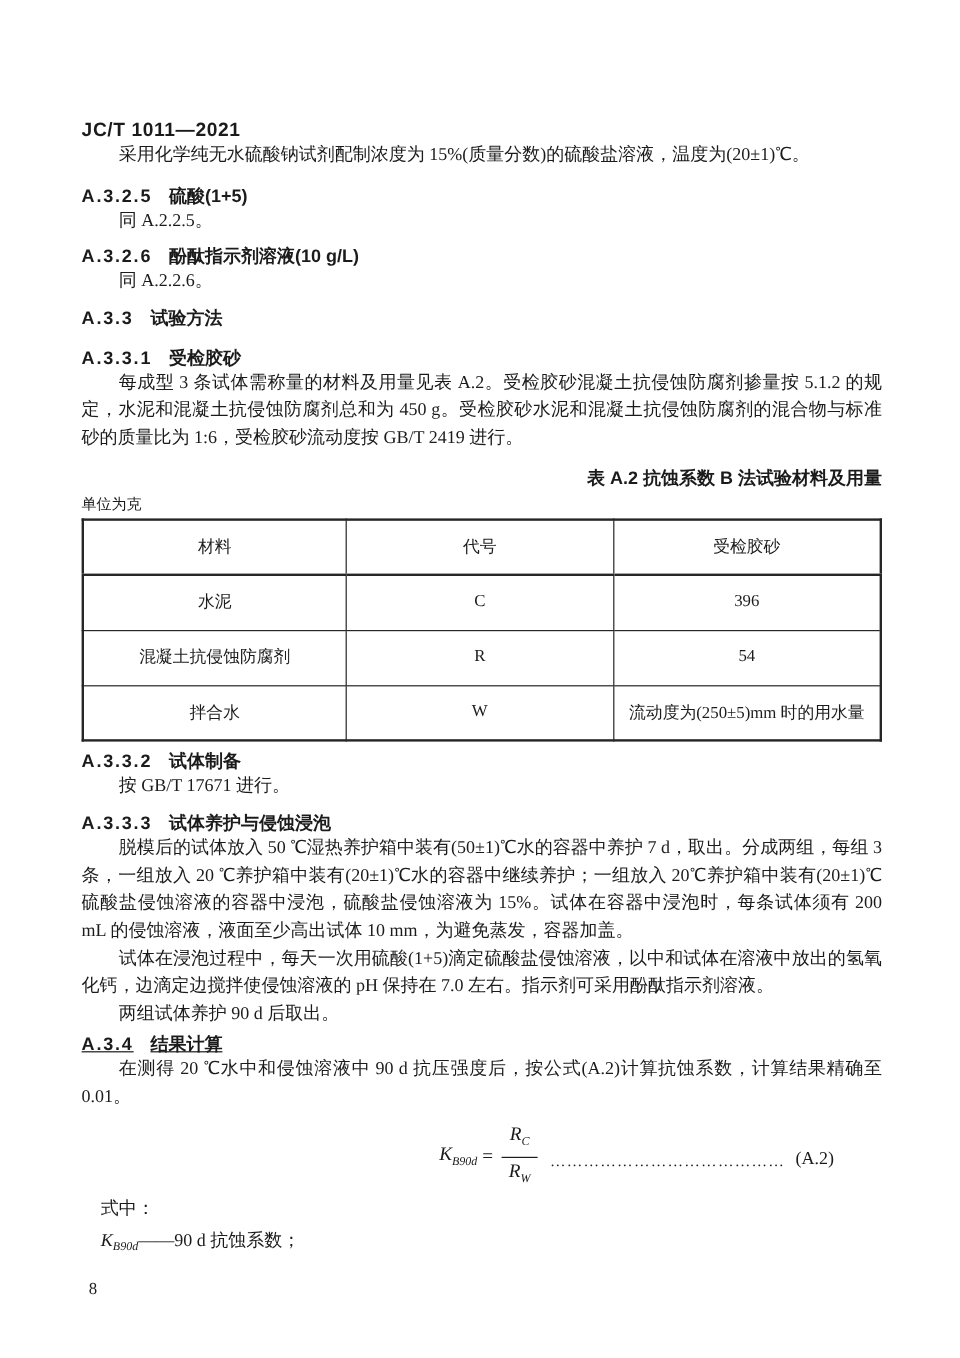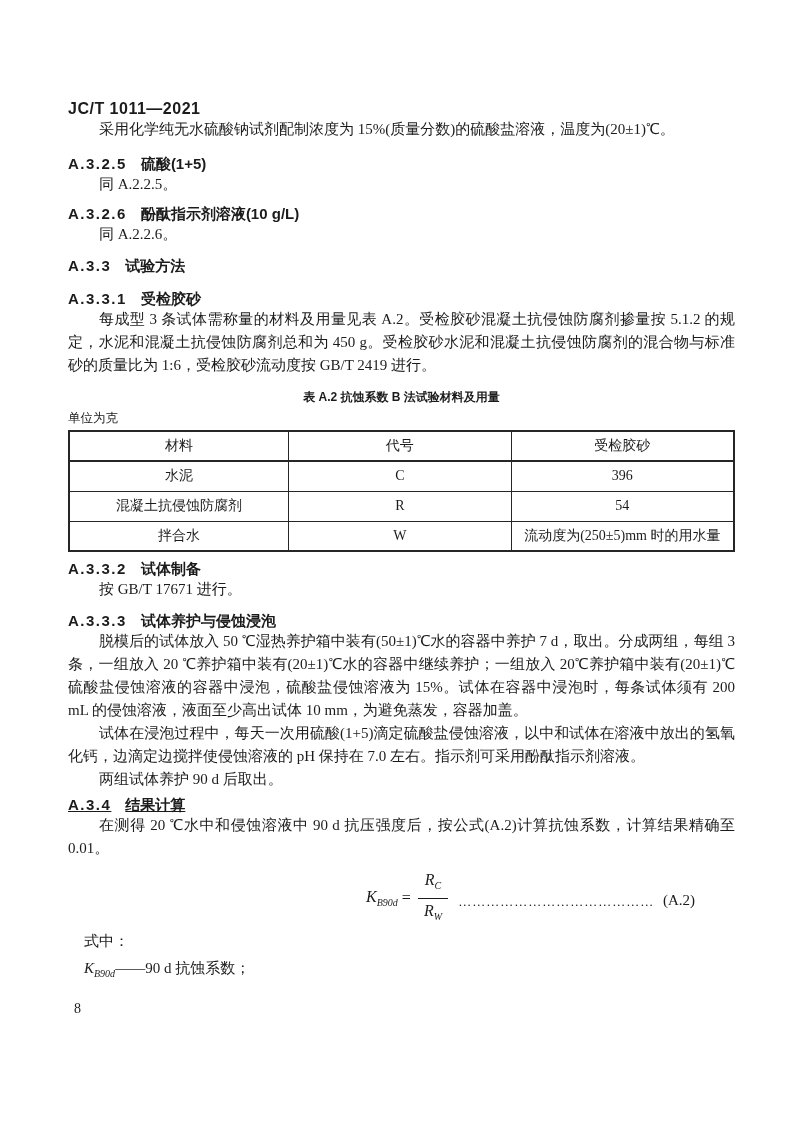--- a/index.html
+++ b/index.html
@@ -56,39 +56,39 @@
   .m-h-a333    { margin-top: 10px; }
   .m-p-a333    { margin-top: 10px; }
   .m-p-titr    { margin-top: 2px;  }
   .m-p-90d     { margin-top: 0px;  }
   .m-h-a34     { margin-top: 4px; text-decoration: underline;  }
   .m-p-a34     { margin-top: 10px; }
 
   .table-title {
     font-family: "Liberation Sans", sans-serif;
     font-weight: bold;
-    font-size: 12px;
-    text-align: center;
+    font-size: 15px;
+    text-align: right;
   }
   .unit-note {
     margin-top: 4px;
     font-size: 12.5px;
     text-align: left;
     padding-right: 2px;
   }
   table.a2 {
     margin-top: 3px;
     width: 100%;
     border-collapse: collapse;
     border: 2px solid #262626;
     font-size: 14px;
   }
   table.a2 th, table.a2 td {
     border: 1px solid #262626;
-    height: 30px;
+    height: 46px;
     text-align: center;
     vertical-align: middle;
     font-weight: normal;
     padding: 0 4px;
   }
   table.a2 tr.head th { border-bottom: 2px solid #262626; }
   table.a2 col.c1 { width: 33%; }
   table.a2 col.c2 { width: 33.5%; }
   table.a2 col.c3 { width: 33.5%; }
 

